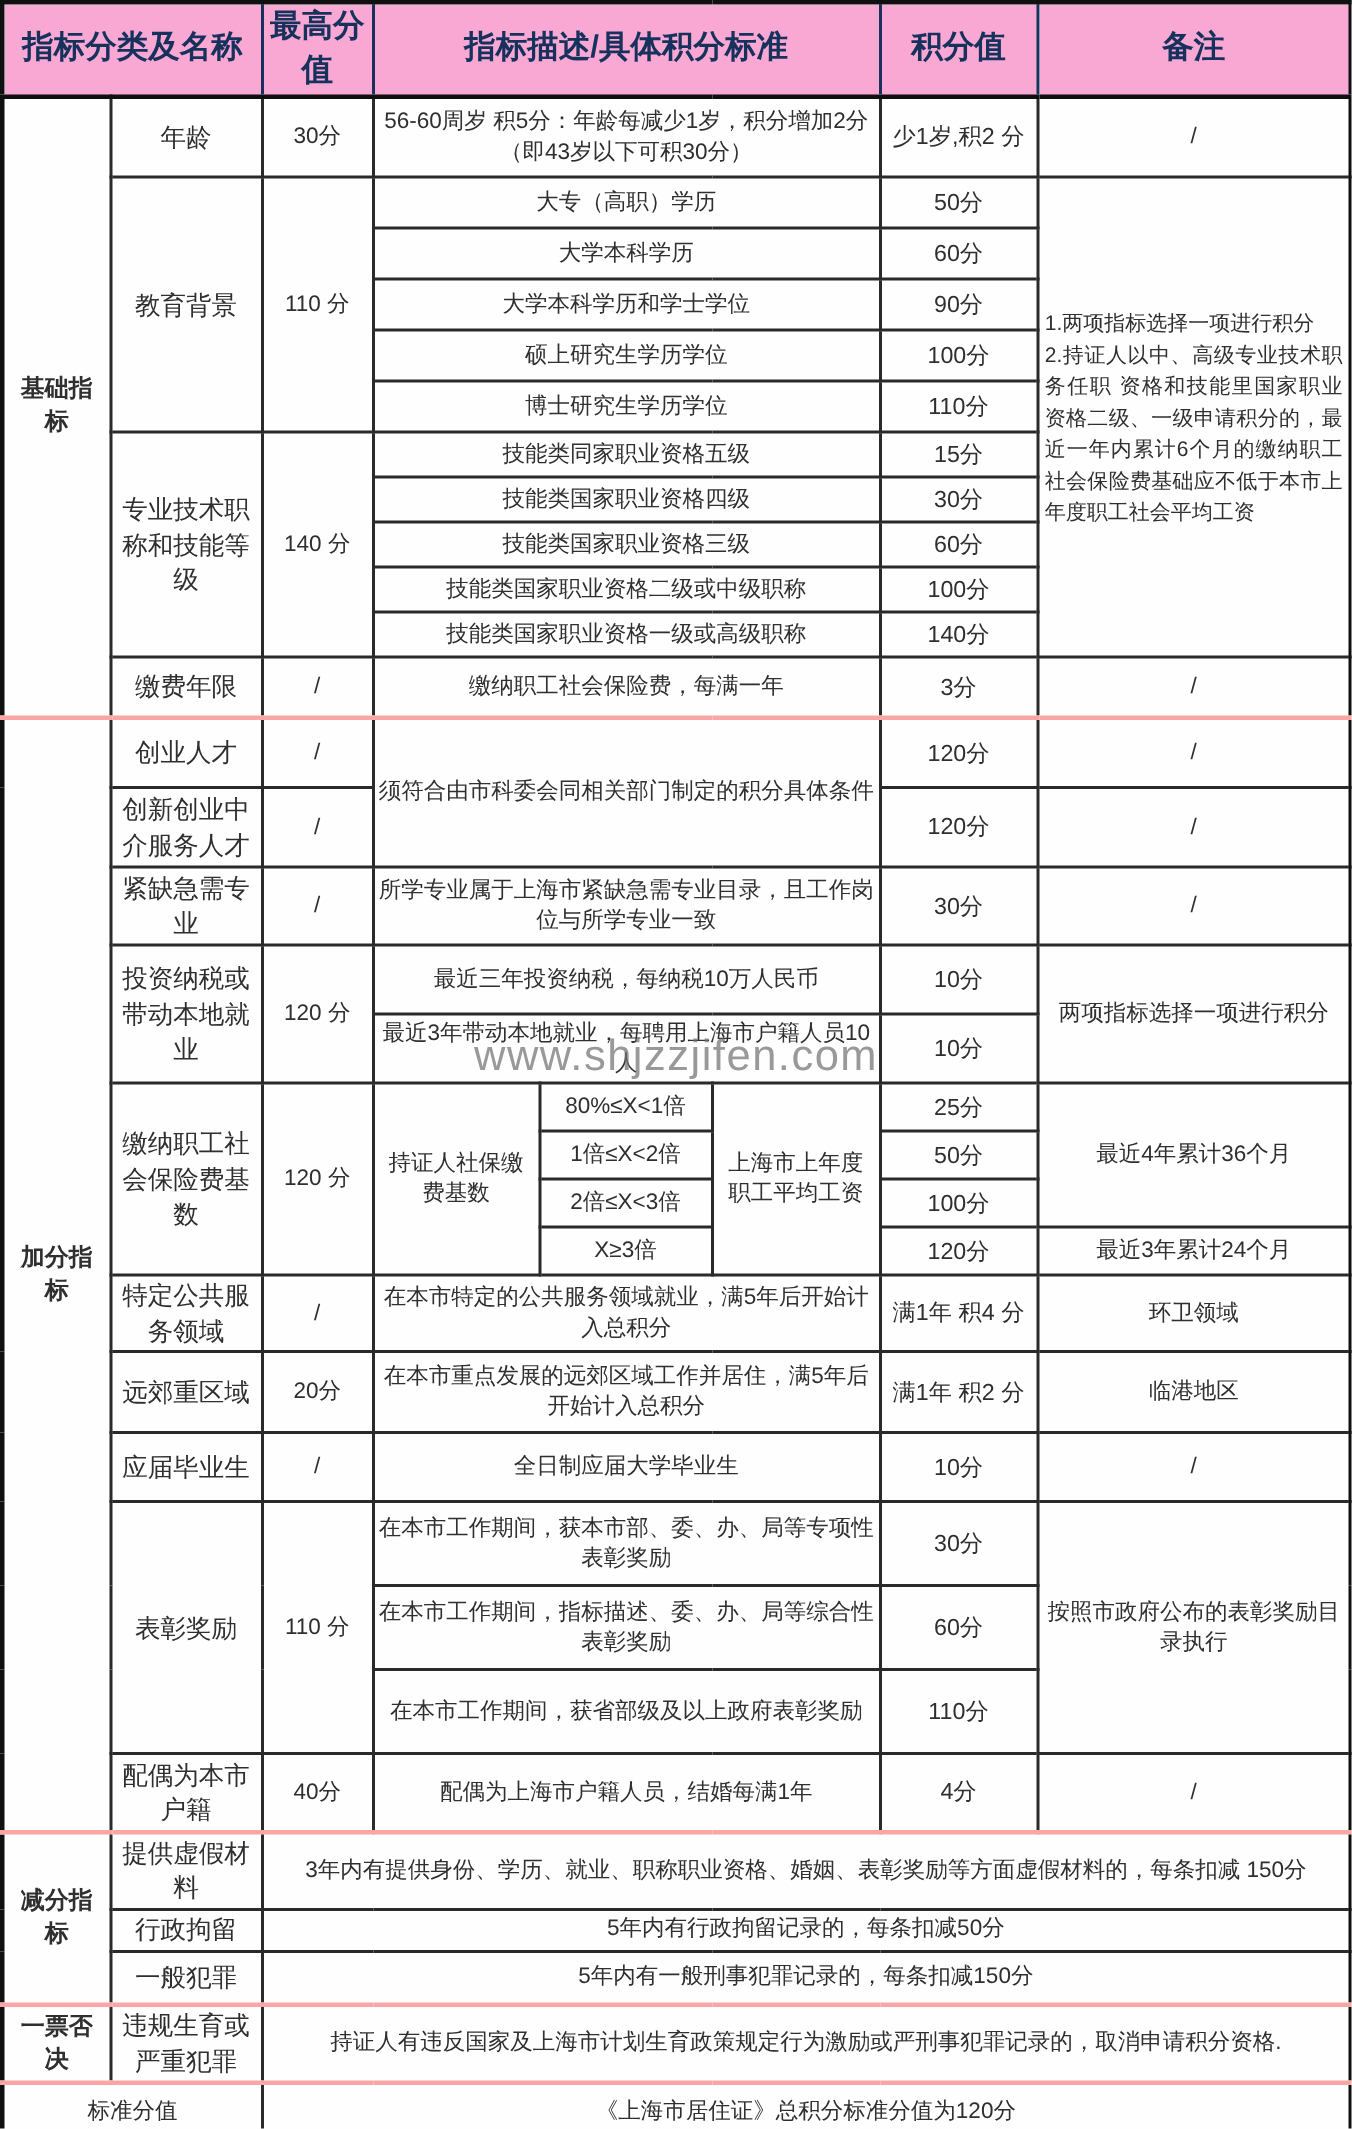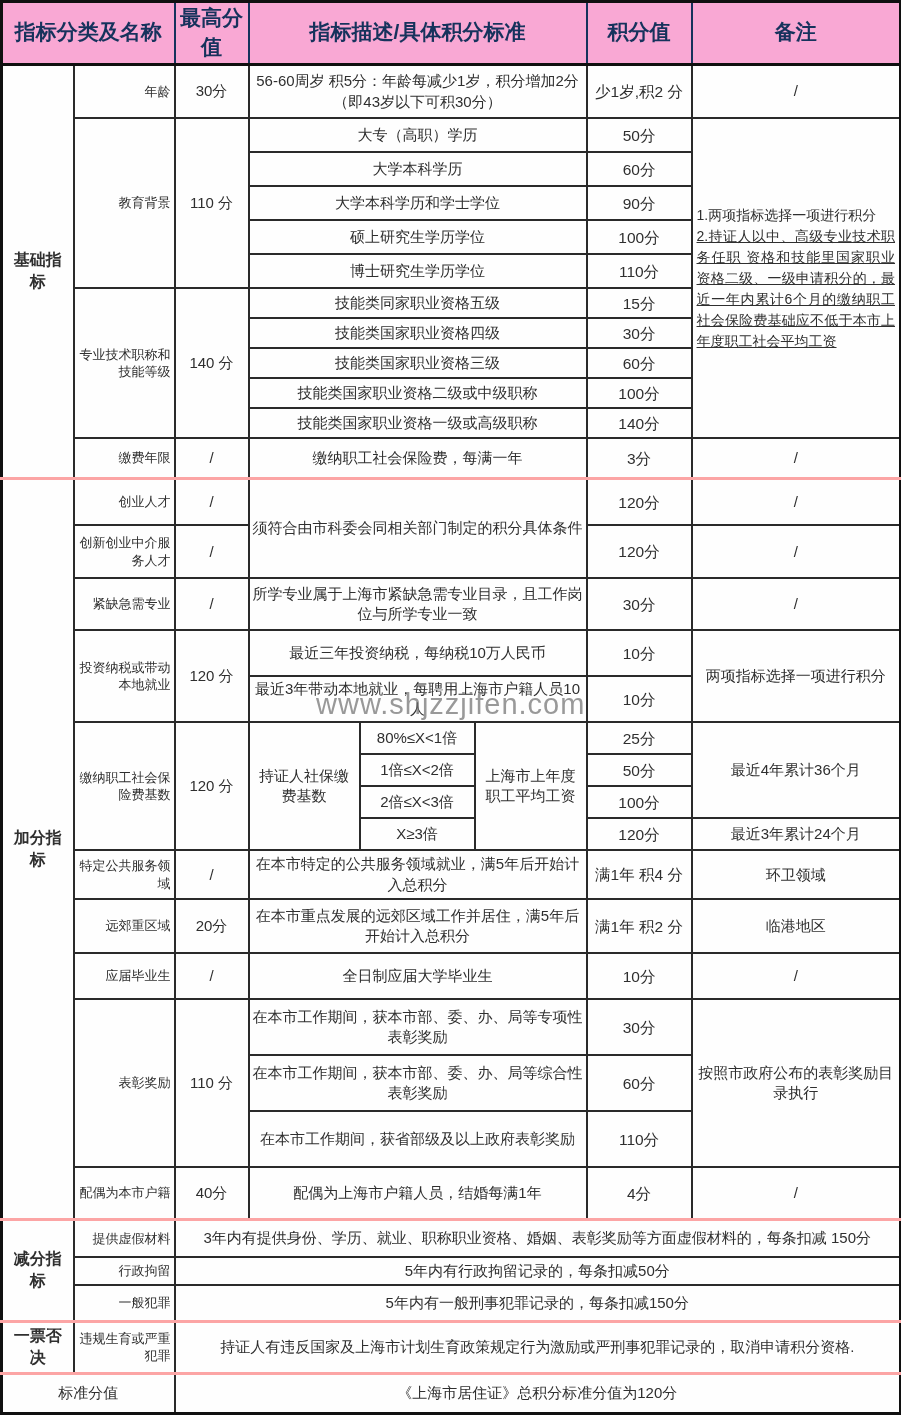--- a/index.html
+++ b/index.html
@@ -7,26 +7,26 @@
         font-family:"Liberation Sans","DejaVu Sans",sans-serif;color:#2f2f2f;}
   table{width:899px;border-collapse:collapse;table-layout:fixed;
         border:3px solid #101010;background:#fefefe;}
   td{border:2px solid #2a2a2a;text-align:center;vertical-align:middle;
      padding:1px 3px;font-size:15px;line-height:1.38;overflow:hidden;
      word-break:break-all;}
   tr.header-row td{background:#f9a8d4;color:#16325c;font-weight:bold;
      font-size:21px;border-color:#16325c;border-bottom:3px solid #101010;}
   tr.sep td{border-top:3px solid #fca5a5;}
   td.group{font-size:16px;letter-spacing:0;font-weight:bold;}
-  td.name{font-size:13px;text-align:right;}
+  td.name{font-size:17px;}
   td.desc{font-size:15px;}
   td.score{font-size:15.5px;}
   td.note-long{font-size:14px;text-align:center;padding:2px 4px;line-height:1.5;margin-top:34px;}
   td.note-long div{text-align:justify;text-align-last:left;}
-  td.note-long div:last-child{text-align:justify;text-decoration:underline;}
+  td.note-long div:last-child{text-align:justify;}
   .watermark{position:absolute;left:316px;top:688px;z-index:5;
      font-size:29px;color:#737373;opacity:0.72;letter-spacing:1px;
      pointer-events:none;white-space:nowrap;}
 </style>
 </head>
 <body>
 
 <div class="page">
   <div class="watermark">www.shjzzjifen.com</div>
 
@@ -202,21 +202,21 @@
     </tr>
 
     <tr style="height:56px">
       <td class="name" rowspan="3">表彰奖励</td>
       <td rowspan="3">110 分</td>
       <td class="desc" colspan="3">在本市工作期间，获本市部、委、办、局等专项性表彰奖励</td>
       <td class="score">30分</td>
       <td rowspan="3">按照市政府公布的表彰奖励目录执行</td>
     </tr>
     <tr style="height:56px">
-      <td class="desc" colspan="3">在本市工作期间，获本市部、委、办、局等综合性表彰奖励</td>
+      <td class="desc" colspan="3">在本市工作期间，指标描述、委、办、局等综合性表彰奖励</td>
       <td class="score">60分</td>
     </tr>
     <tr style="height:56px">
       <td class="desc" colspan="3">在本市工作期间，获省部级及以上政府表彰奖励</td>
       <td class="score">110分</td>
     </tr>
 
     <tr style="height:52px">
       <td class="name">配偶为本市户籍</td>
       <td>40分</td>

